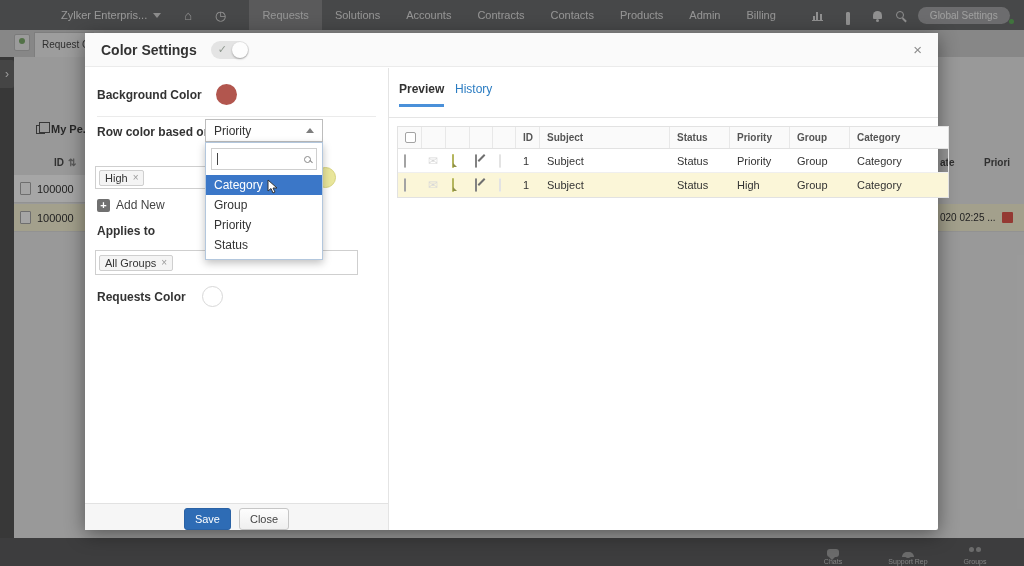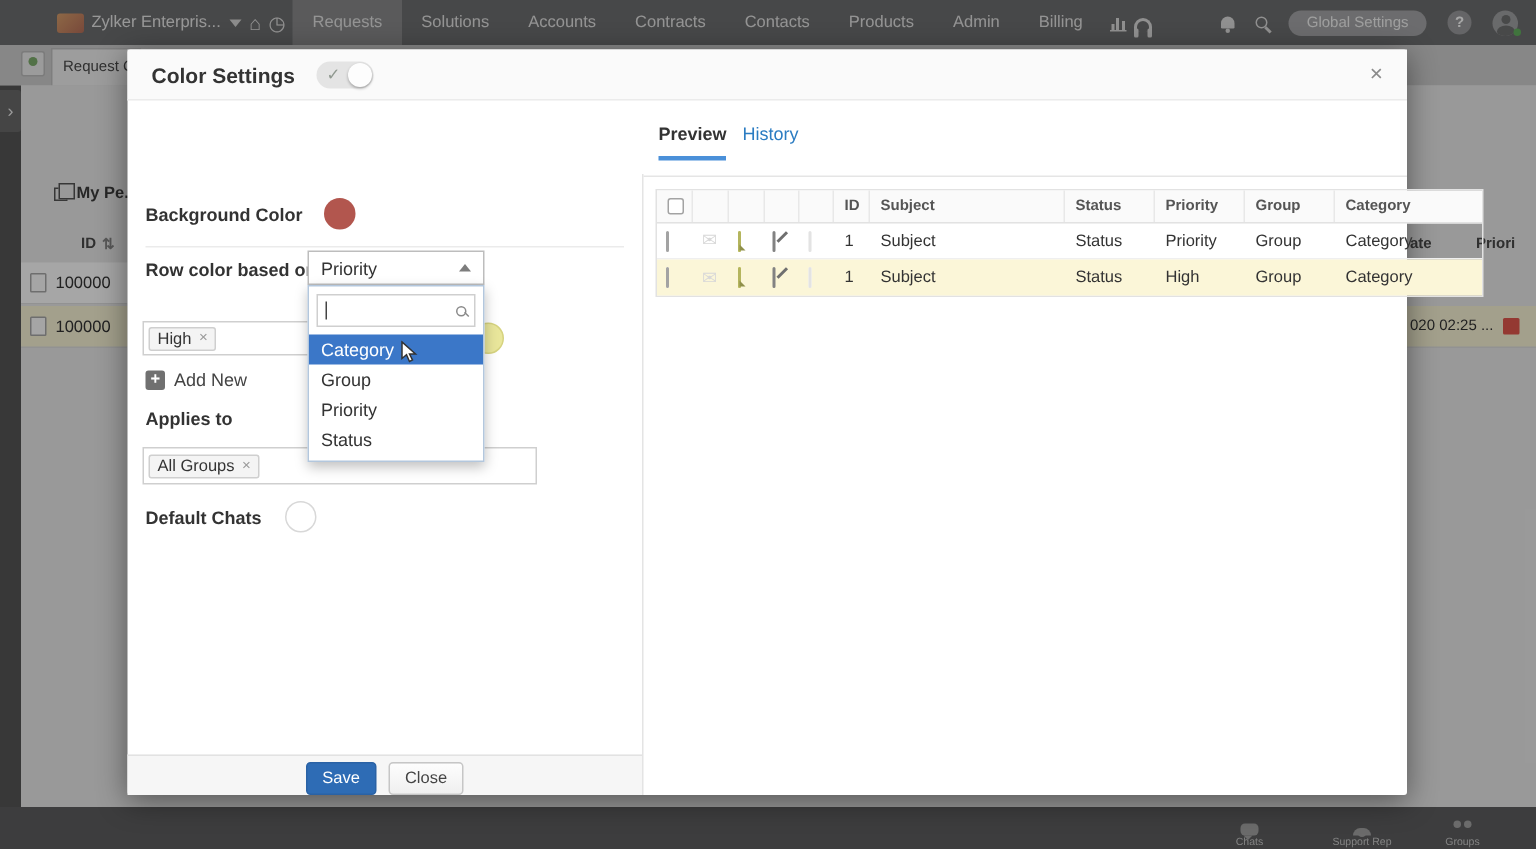--- a/index.html
+++ b/index.html
@@ -2,21 +2,21 @@
 <html><head>
 <meta charset="utf-8">
 <style>
   * { margin:0; padding:0; box-sizing:border-box; }
   body { background:#222; font-family:"Liberation Sans", sans-serif; }
   .stage { position:relative; width:1024px; height:566px; overflow:hidden; background:#ececec; }
 
   
   .bg { position:absolute; inset:0; z-index:0; }
   .topnav { position:absolute; top:0; left:0; width:1024px; height:30px; background:#6e6f70;
-            display:flex; align-items:center; padding:0 12px; gap:5px; color:#e9e9e9; font-size:11px; }
+            display:flex; align-items:center; padding:0 12px; gap:23px; color:#e9e9e9; font-size:11px; }
   .brand-logo { width:18px; height:13px; border-radius:2px; background:linear-gradient(135deg,#d9a06c,#b9705a); margin-left:26px; }
   .brand { display:flex; align-items:center; gap:6px; white-space:nowrap; }
   .chev-down { width:0; height:0; border-left:4px solid transparent; border-right:4px solid transparent; border-top:5px solid #d8d8d8; }
   .nav-ico { font-size:13px; color:#e2e2e2; line-height:1; }
   .nav-tabs { display:flex; height:30px; align-items:stretch; }
   .nav-item { display:flex; align-items:center; padding:0 13px; white-space:nowrap; color:#e4e4e4; }
   .nav-item.active { background:#8a8b8c; }
   .chart-ico { display:flex; align-items:flex-end; gap:1.5px; height:11px; border-bottom:1.5px solid #ddd; padding:0 1px; }
   .chart-ico i { display:block; width:2px; background:#ddd; }
   .headset-ico { width:12px; height:9px; border:2px solid #ddd; border-bottom:none; border-radius:7px 7px 0 0; position:relative; margin-top:3px; }
@@ -75,21 +75,21 @@
            border-radius:2px; box-shadow:0 4px 20px rgba(0,0,0,0.45); }
   .m-header { position:absolute; top:0; left:0; right:0; height:34px; background:#fafafa; border-bottom:1px solid #ebebeb;
               display:flex; align-items:center; padding:0 16px; gap:14px; }
   .m-title { font-size:14px; font-weight:bold; color:#333; }
   .toggle { width:38px; height:18px; border-radius:9px; background:#e4e4e4; position:relative; display:flex; align-items:center; }
   .toggle .tick { font-size:11px; color:#8f988f; margin-left:7px; }
   .toggle .knob { position:absolute; right:1px; top:1px; width:16px; height:16px; border-radius:50%; background:#fdfdfd; box-shadow:0 1px 2px rgba(0,0,0,0.3); }
   .m-close { margin-left:auto; color:#8c8c8c; font-size:15px; line-height:1; cursor:default; }
 
   .m-body { position:absolute; top:35px; left:0; right:0; bottom:0; display:flex; }
-  .lpanel { position:relative; width:344px; border-right:1px solid #e4e4e4;margin-top:48px; }
+  .lpanel { position:relative; width:304px; border-right:1px solid #e4e4e4; }
   .lbl { font-size:12px; font-weight:bold; color:#333; }
   .bgcolor-row { position:absolute; top:16px; left:12px; display:flex; align-items:center; gap:14px; }
   .swatch { width:21px; height:21px; border-radius:50%; }
   .swatch.red { background:#b2564e; }
   .swatch.empty { background:#fff; border:1px solid #d8d8d8; }
   .divider { position:absolute; top:48px; left:12px; right:12px; border-top:1px solid #ebebeb; }
   .rowcolor-lbl { position:absolute; top:57px; left:12px; }
   .dd-select { position:absolute; top:51px; left:120px; width:118px; height:23px; border:1px solid #bdbdbd; background:#fff;
                font-size:12px; color:#333; display:flex; align-items:center; padding:0 8px; }
   .caret-up { margin-left:auto; width:0; height:0; border-left:4px solid transparent; border-right:4px solid transparent; border-bottom:5px solid #7d7d7d; }
@@ -276,21 +276,21 @@
 
         <span class="lbl applies-lbl">Applies to</span>
         <div class="field applies">
           <span class="chip">
             <span>All Groups</span>
             <span class="x">×</span>
           </span>
         </div>
 
         <div class="defcolor-row">
-          <span class="lbl">Default Chats</span>
+          <span class="lbl">Requests Color</span>
           <span class="swatch empty"></span>
         </div>
 
         <div class="dd-panel">
           <div class="dd-search">
             <span class="text-caret"></span>
             <span></span>
             <span class="mag"></span>
           </div>
           <div class="dd-opt sel">

